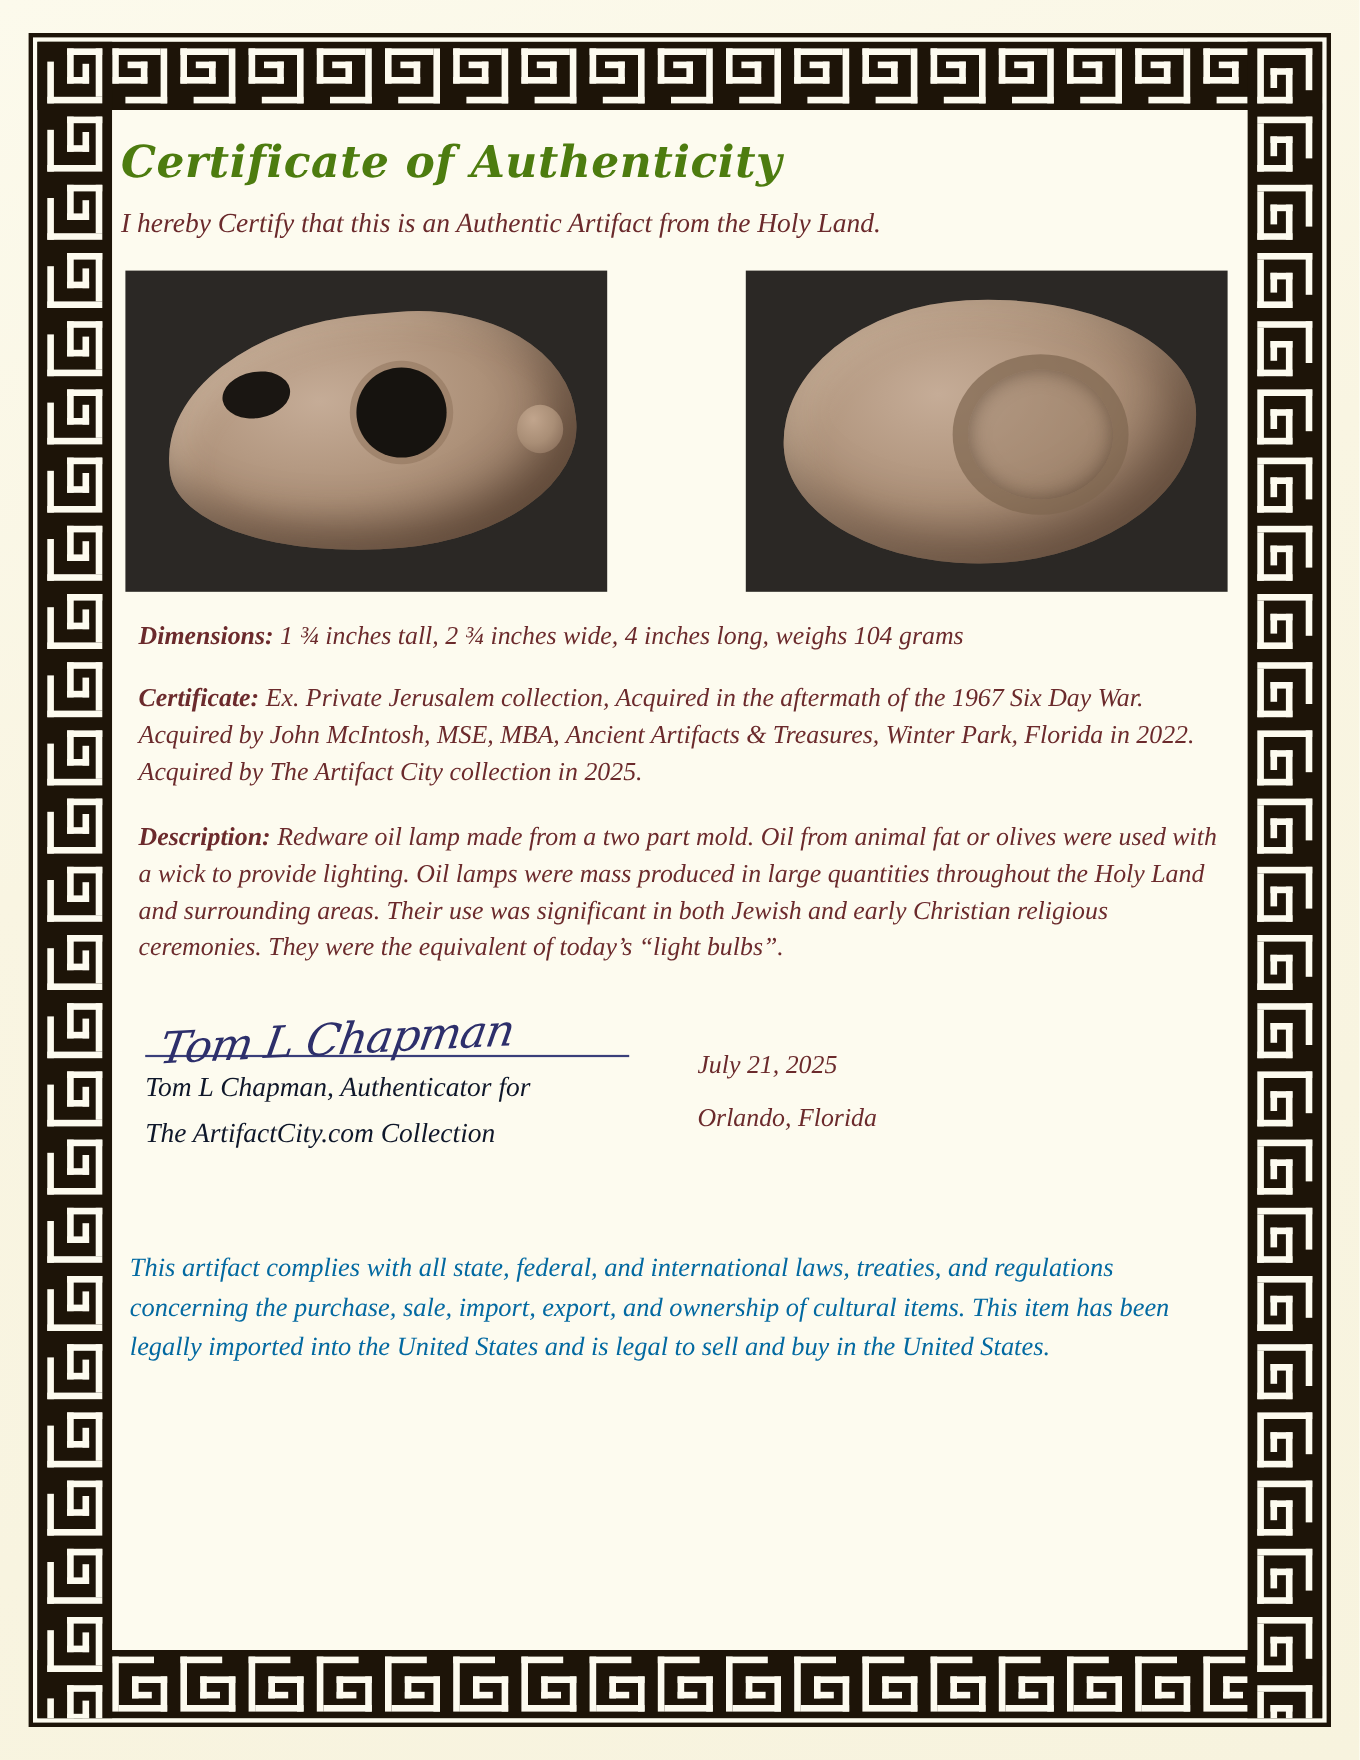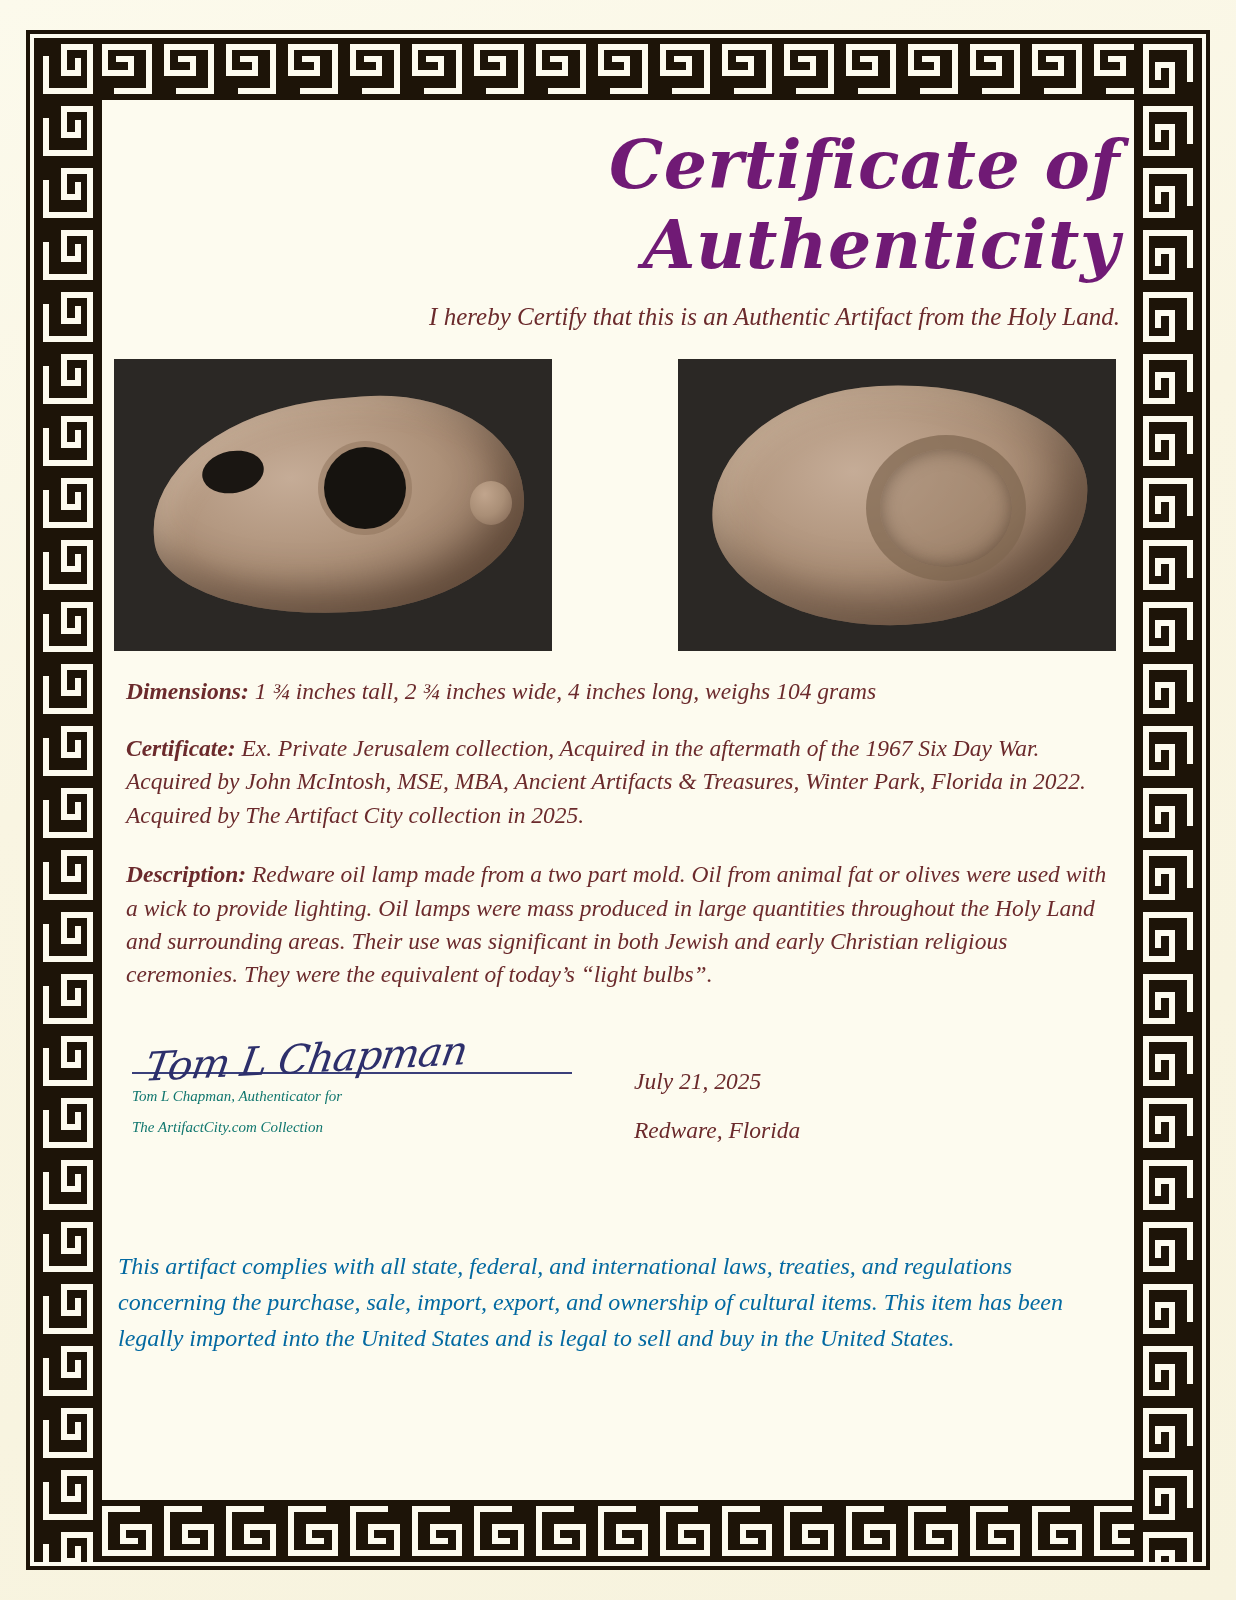--- a/index.html
+++ b/index.html
@@ -86,31 +86,31 @@
   .content {
     position: absolute;
     left: 110px;
     top: 96px;
     width: 1010px;
     height: 1400px;
   }
 
   h1.title {
     margin: 28px 0 6px 0;
-    text-align: right;
+    text-align: left;
     font-family: "DejaVu Serif", "Liberation Serif", serif;
-    font-size: 68px;
+    font-size: 40px;
     font-weight: bold;
     font-style: italic;
     letter-spacing: 0.5px;
-    color: #701a75;
+    color: #4d7c0f;
   }
 
   .certify {
-    text-align: right;
+    text-align: left;
     color: #6b2a2c;
     font-style: italic;
     font-size: 25px;
     line-height: 1.55;
     margin: 14px 0 0 0;
     font-family: "Liberation Serif", serif;
   }
   .certify .l2 { display: block; margin-top: 10px; }
 
   .photos {
@@ -212,23 +212,23 @@
     margin: 0 0 2px 16px;
     white-space: nowrap;
     letter-spacing: -1px;
   }
   .sig-line {
     border-bottom: 2px solid #3a3f7a;
     width: 440px;
     margin-top: -8px;
   }
   .sig-name, .sig-org {
-    color: #0f766e;
+    color: #0f172a;
     font-style: italic;
-    font-size: 15px;
+    font-size: 25px;
     margin-top: 14px;
   }
   .date-col {
     position: absolute;
     left: 520px;
     top: 36px;
     width: 430px;
   }
   .date-col div {
     color: #6b2a2c;
@@ -1089,20 +1089,20 @@
 
     <div class="signature-block">
       <div class="sig-col">
         <div class="sig-script">Tom L Chapman</div>
         <div class="sig-line"></div>
         <div class="sig-name">Tom L Chapman, Authenticator for</div>
         <div class="sig-org">The ArtifactCity.com Collection</div>
       </div>
       <div class="date-col">
         <div>July 21, 2025</div>
-        <div>Redware, Florida</div>
+        <div>Orlando, Florida</div>
       </div>
     </div>
 
     <div class="legal">This artifact complies with all state, federal, and international laws, treaties, and regulations concerning the purchase, sale, import, export, and ownership of cultural items. This item has been legally imported into the United States and is legal to sell and buy in the  United States.</div>
 
   </div>
 </div>
 
 </body></html>

